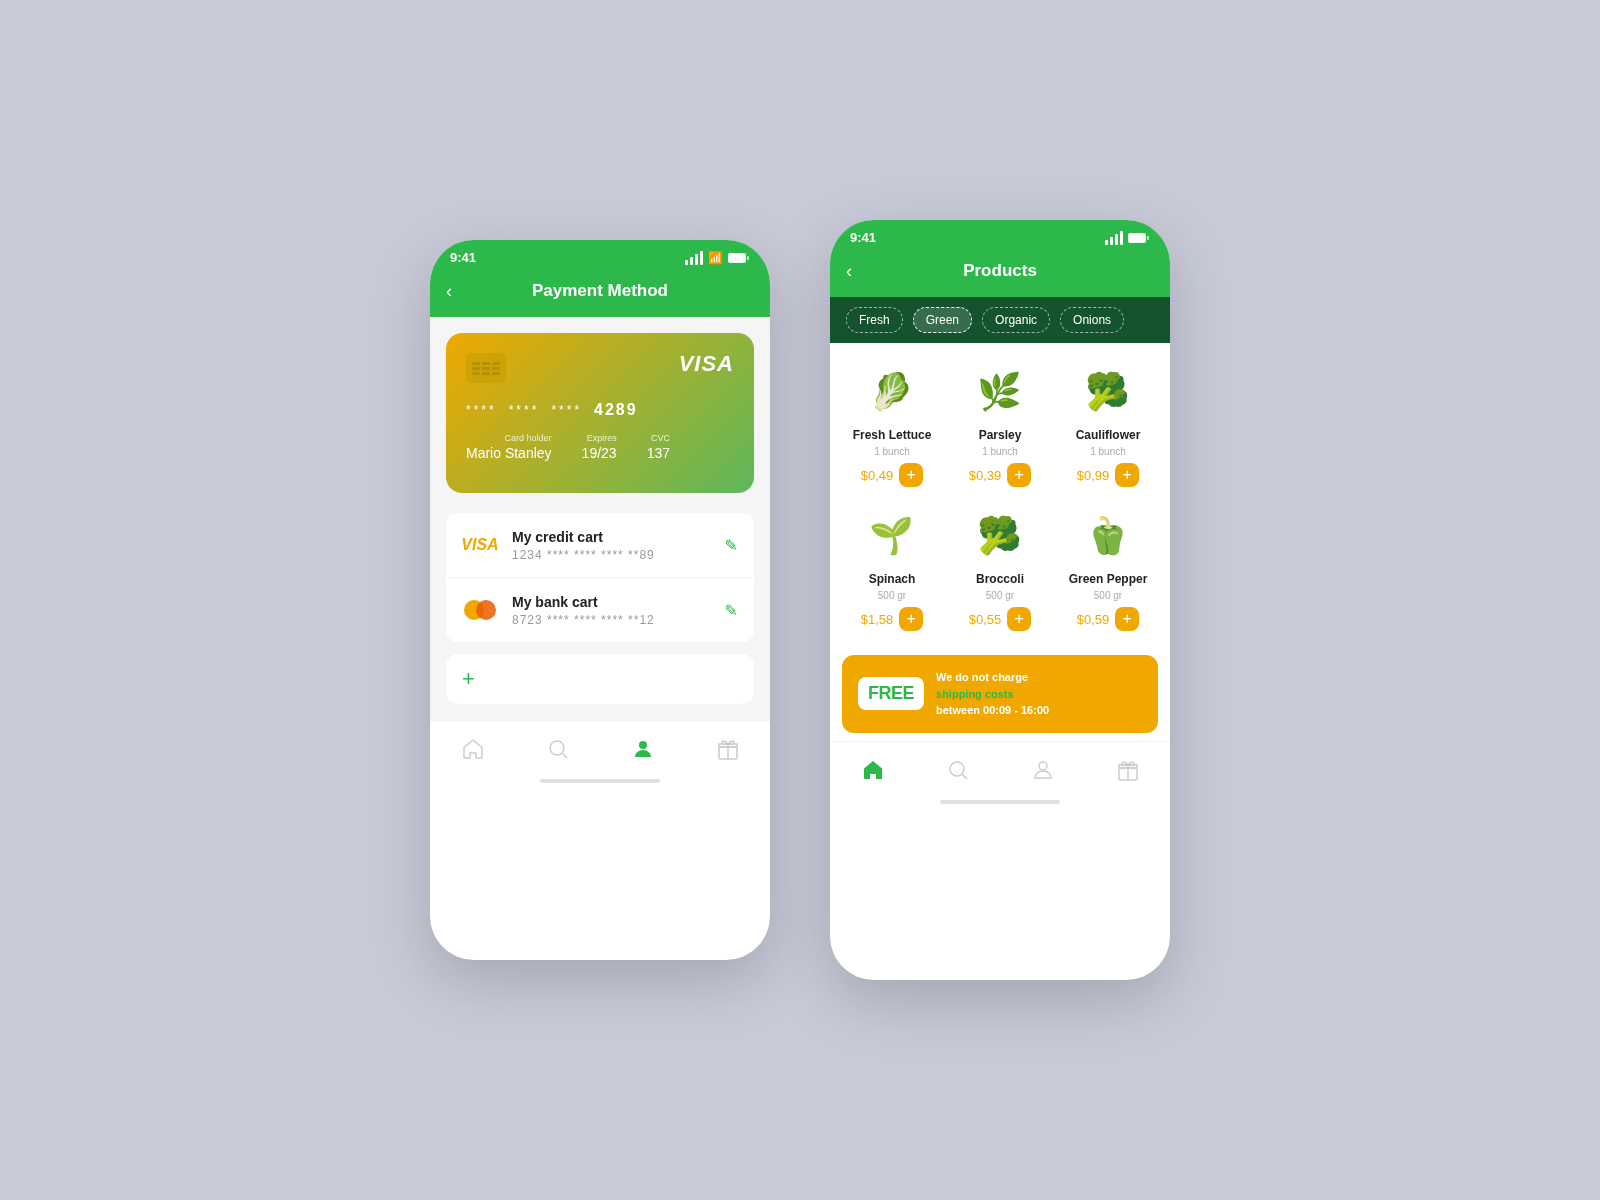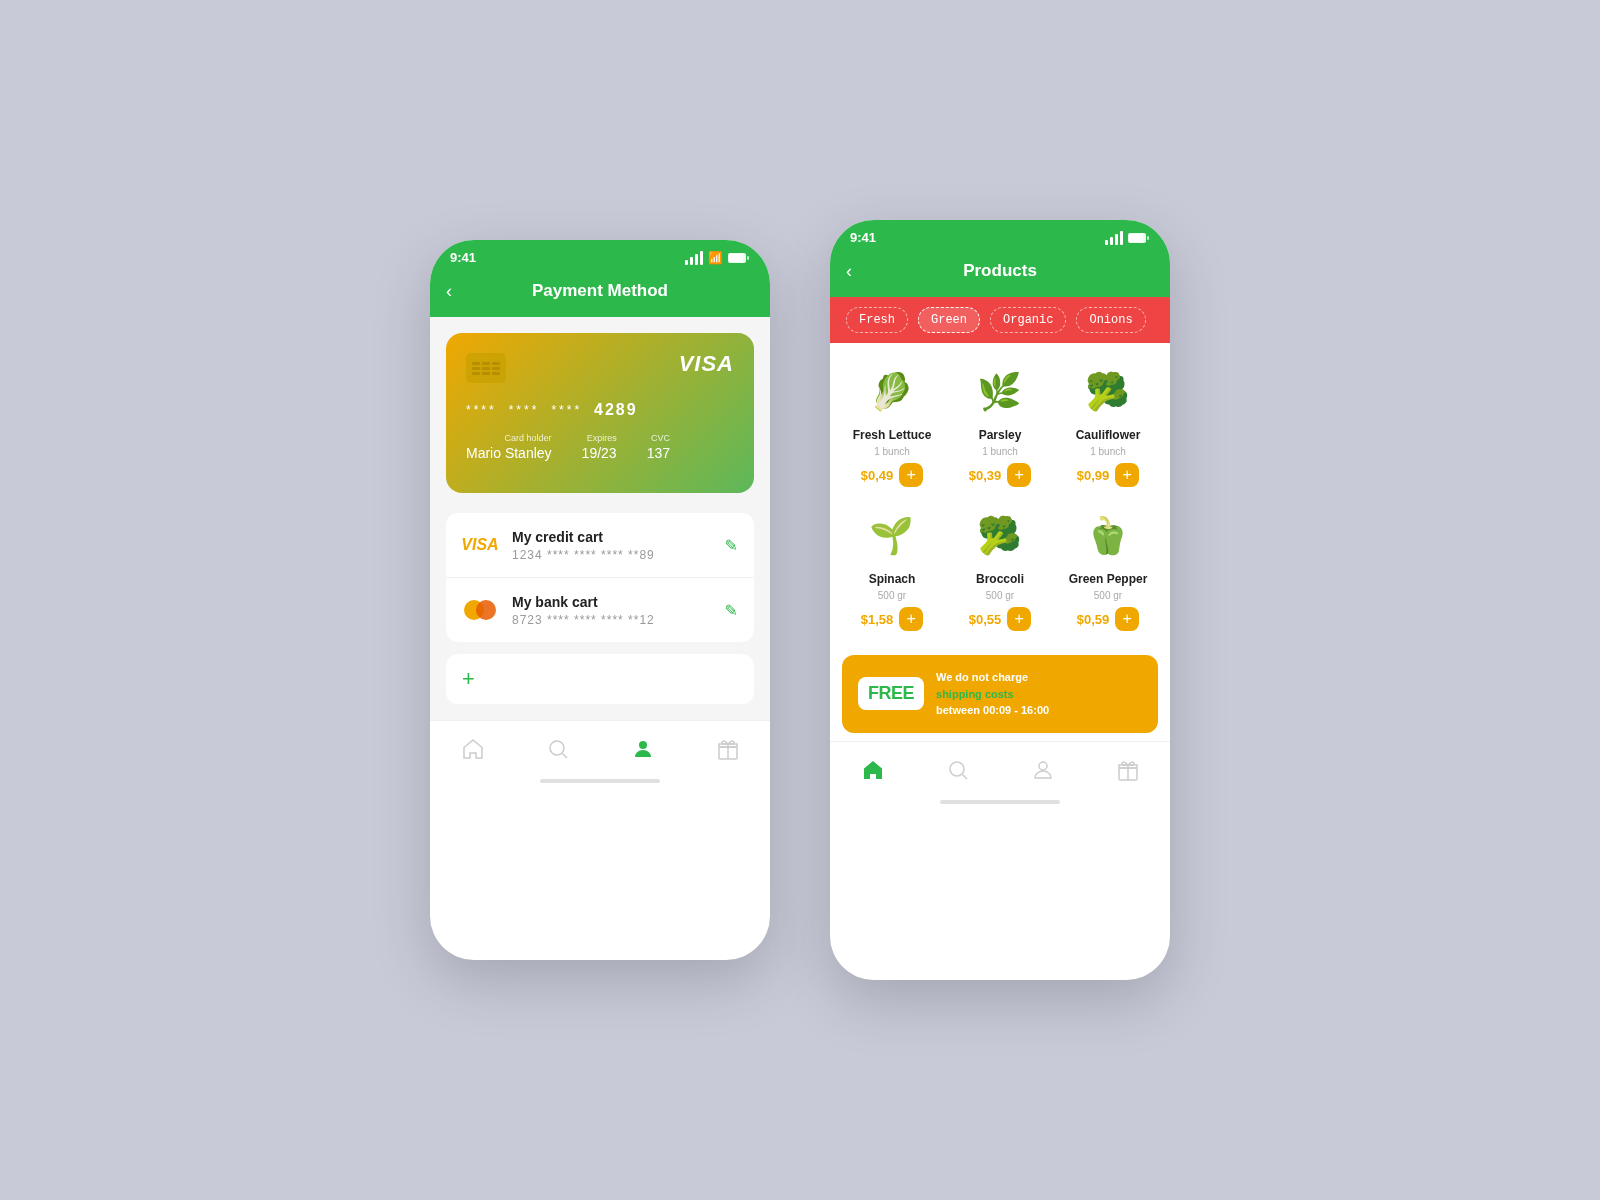--- a/index.html
+++ b/index.html
@@ -320,25 +320,24 @@
       flex-shrink: 0;
     }
 
     .cat-tab.active {
       border-color: #2db84b;
       color: #2db84b;
     }
 
     
     .sub-category {
-      background: #ef4444;
+      background: #14532d;
       padding: 10px 16px;
       display: flex;
       gap: 10px;
-      font-family: Liberation Mono, monospace;
     }
 
     .sub-tab {
       padding: 5px 12px;
       border-radius: 14px;
       font-size: 12px;
       font-weight: 500;
       border: 1.5px dashed rgba(255,255,255,0.6);
       color: #fff;
       cursor: pointer;
@@ -393,21 +392,21 @@
     .product-price-row {
       display: flex;
       align-items: center;
       gap: 6px;
       margin-top: 2px;
     }
 
     .product-price {
       color: #f0a800;
       font-size: 13px;
-      font-weight: 700;
+      font-weight: 400;
     }
 
     .add-product-btn {
       background: #f0a800;
       border-radius: 8px;
       width: 24px;
       height: 24px;
       display: flex;
       align-items: center;
       justify-content: center;

